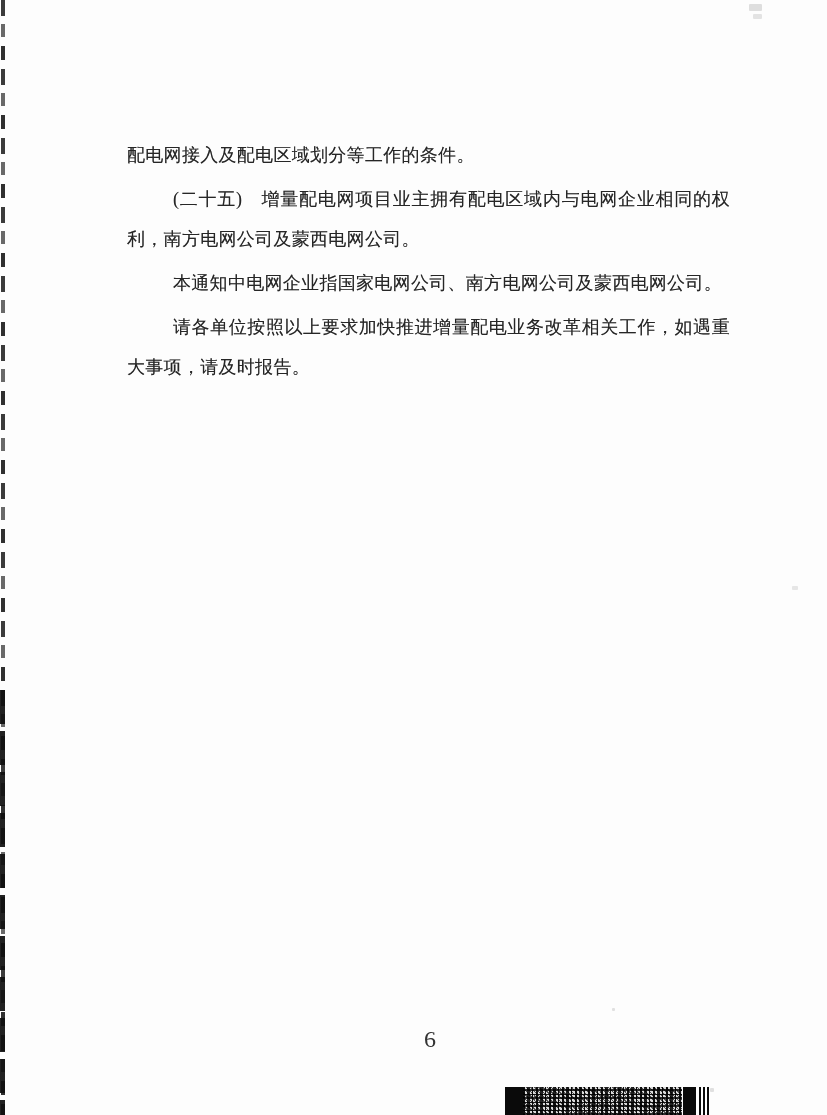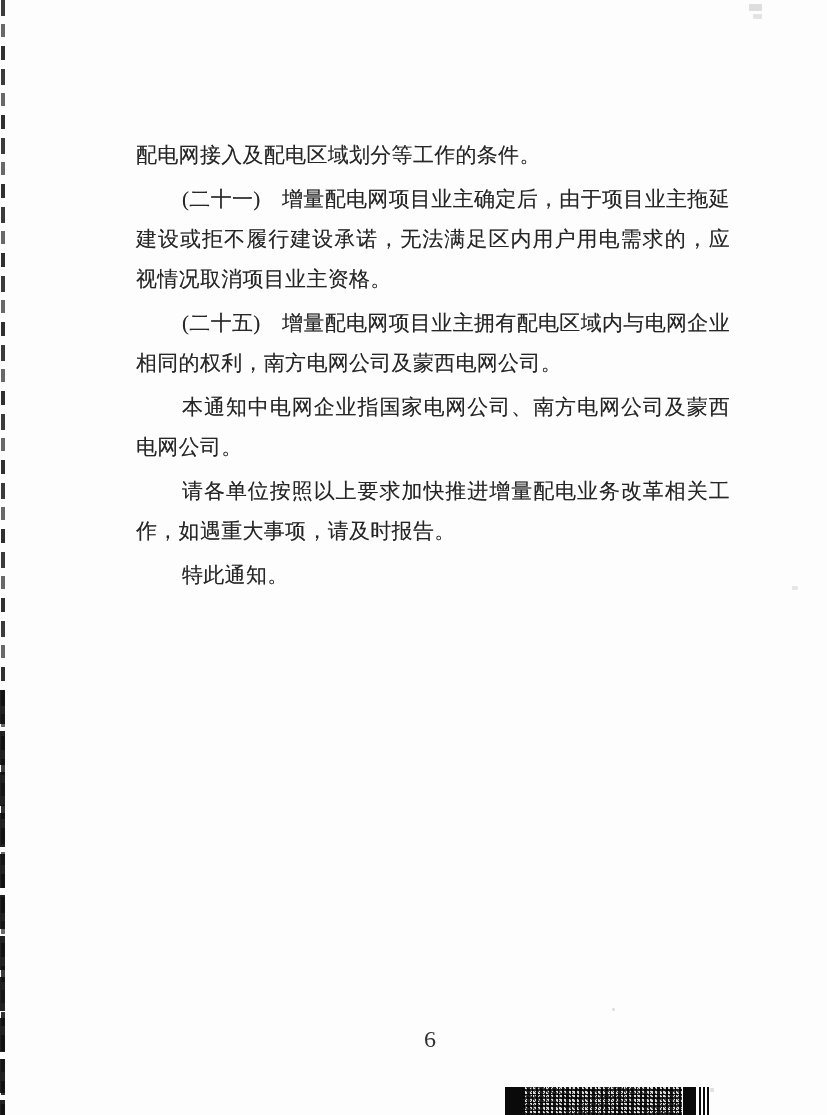--- a/index.html
+++ b/index.html
@@ -50,22 +50,22 @@
   .speck.s4 { left: 710px; top: 1088px; width: 4px; height: 4px; opacity: .5; }
   .speck.s5 { left: 612px; top: 1008px; width: 3px; height: 3px; opacity: .5; }
 
   .text-block {
     position: absolute;
     left: 119px;
     top: 135px;
     width: 611px;
   }
   .para {
-    margin: 0 0 4px 17px;
-    font-size: 21px;
+    margin: 0 0 4px 8px;
+    font-size: 18px;
     line-height: 40px;
     letter-spacing: 0.3px;
     text-align: justify;
     text-justify: inter-character;
     color: #262626;
     text-shadow: 0 0 0.5px rgba(40,40,40,0.45);
   }
   .para.indent { text-indent: 46px; }
 
   .page-number {
@@ -111,25 +111,23 @@
   <div class="scan-edge-bottom"></div>
 
   <div class="speck s1"></div>
   <div class="speck s2"></div>
   <div class="speck s3"></div>
   <div class="speck s4"></div>
   <div class="speck s5"></div>
 
   <main class="text-block">
     <p class="para">配电网接入及配电区域划分等工作的条件。</p>
-    <p class="para indent">(二十一)　增量配电网项目业主确定后，由于项目业主拖延建设或拒不履行建设承诺，无法满足区内用户用电需求的，应视情况取消项目业主资格。</p>
     <p class="para indent">(二十五)　增量配电网项目业主拥有配电区域内与电网企业相同的权利，南方电网公司及蒙西电网公司。</p>
     <p class="para indent">本通知中电网企业指国家电网公司、南方电网公司及蒙西电网公司。</p>
     <p class="para indent">请各单位按照以上要求加快推进增量配电业务改革相关工作，如遇重大事项，请及时报告。</p>
-    <p class="para indent">特此通知。</p>
   </main>
 
   <div class="page-number">6</div>
 
   <div class="barcode">
     <span class="bc-bar-left"></span>
     <span class="bc-noise"></span>
     <span class="bc-bar-right"></span>
     <span class="bc-lines"></span>
   </div>

